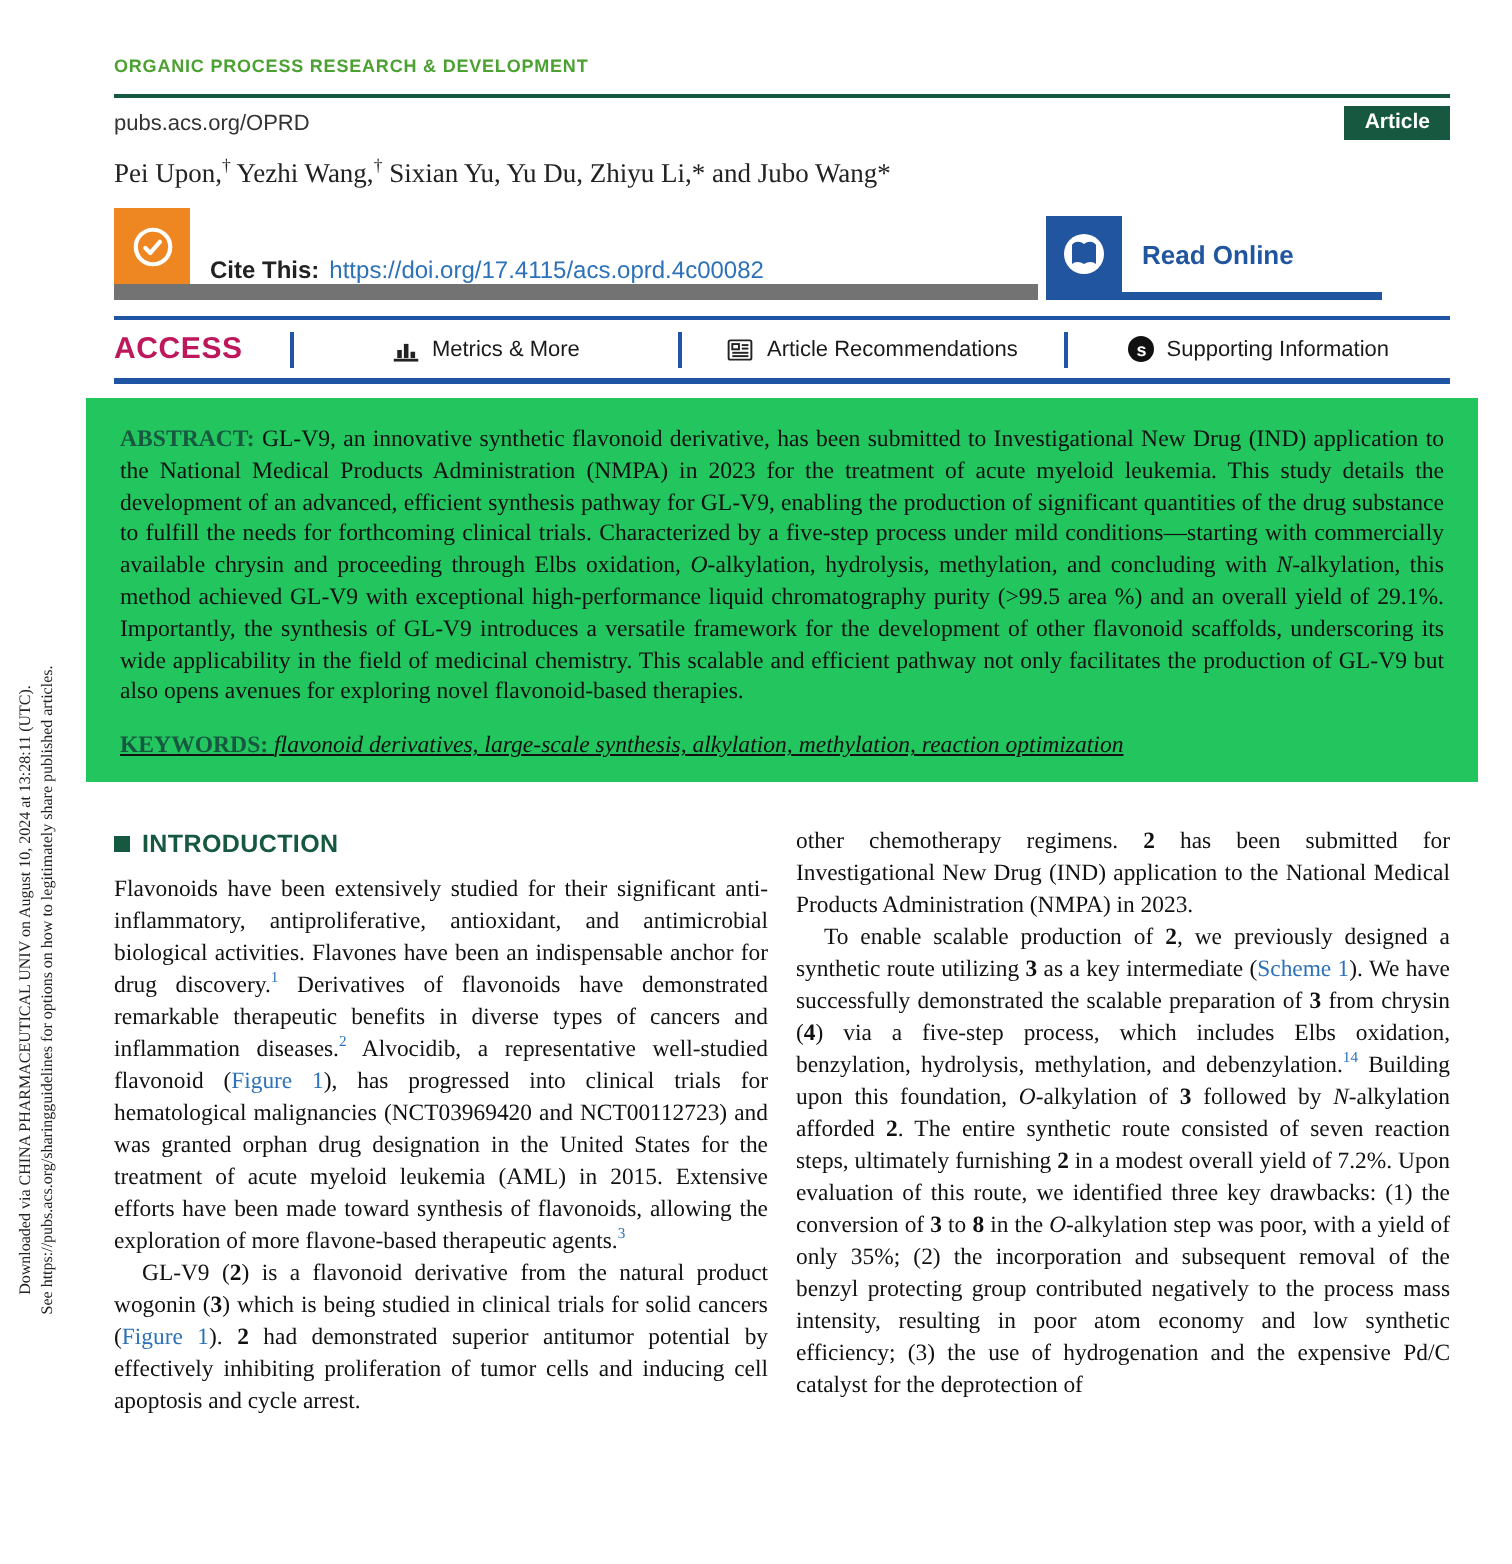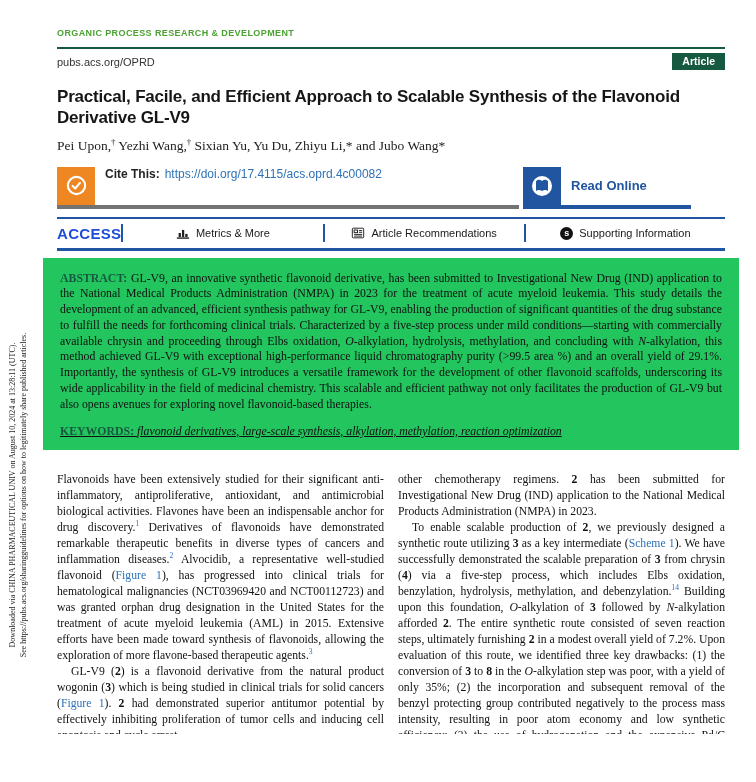--- a/index.html
+++ b/index.html
@@ -18,33 +18,33 @@
   .header-row{display:flex;justify-content:space-between;align-items:center;margin-top:4px;}
   .site{font:11px "Liberation Sans",sans-serif;color:#333;}
   .badge{background:#175940;color:#fff;font:bold 10.5px "Liberation Sans",sans-serif;padding:2px 10px 3px;text-align:right;}
 
   
   h1{margin:16px 0 0;font:bold 17px/1.25 "Liberation Sans",sans-serif;letter-spacing:-.2px;color:#161616;}
   .authors{margin-top:9px;font:13.5px "Liberation Serif",serif;color:#222;}
 
   
   .cite-row{display:flex;margin-top:13px;height:42px;}
-  .cite-box{display:flex;align-items:flex-start;border-bottom:4px solid #737373;width:462px;}
+  .cite-box{display:flex;align-items:flex-end;border-bottom:8px solid #737373;width:462px;}
   .read-box{display:flex;align-items:center;border-bottom:4px solid #21559f;width:168px;margin-left:4px;}
   .icon-box{width:38px;height:38px;flex:none;display:flex;align-items:center;justify-content:center;}
   .icon-box.orange{background:#ee8622;}
   .icon-box.blue{background:#21559f;}
   .cite-label{margin-left:10px;font:bold 12px "Liberation Sans",sans-serif;color:#222;white-space:nowrap;}
   .doi{margin-left:5px;font:12px "Liberation Sans",sans-serif;color:#2d72b8;text-decoration:none;white-space:nowrap;}
   .read-label{margin-left:10px;font:bold 13px "Liberation Sans",sans-serif;color:#21559f;white-space:nowrap;}
 
   
   .access-rule-top{height:2px;background:#1f55a4;margin-top:8px;}
   .access-row{display:flex;align-items:center;height:29px;}
-  .access{font:bold 15px "Liberation Sans",sans-serif;color:#1d4ed8;letter-spacing:.3px;padding-right:0;}
+  .access{font:bold 15px "Liberation Sans",sans-serif;color:#be185d;letter-spacing:.3px;padding-right:24px;}
   .vdiv{width:2px;height:18px;background:#1f55a4;flex:none;}
   .access-item{flex:1;display:flex;align-items:center;justify-content:center;gap:6px;
                font:11px "Liberation Sans",sans-serif;color:#1a1a1a;cursor:pointer;}
   .si-icon{display:inline-flex;align-items:center;justify-content:center;width:13px;height:13px;border-radius:50%;
            background:#111;color:#fff;font:bold 9px "Liberation Sans",sans-serif;}
   .access-rule-bottom{height:3px;background:#1f55a4;}
 
   
   .abstract-box{margin:7px 0 0 -14px;width:696px;background:#22c55e;padding:13px 17px 11px;box-sizing:border-box;}
   .abstract-text{margin:0;font:11.8px/15.8px "Liberation Serif",serif;color:#111;text-align:justify;}
@@ -78,21 +78,20 @@
 
   <div class="content">
 
     <div class="masthead">ORGANIC PROCESS RESEARCH &amp; DEVELOPMENT</div>
     <div class="header-rule"></div>
     <div class="header-row">
       <span class="site">pubs.acs.org/OPRD</span>
       <span class="badge">Article</span>
     </div>
 
-    <h1>Practical, Facile, and Efficient Approach to Scalable Synthesis of the Flavonoid Derivative GL-V9</h1>
     <div class="authors"><span>Pei Upon,</span><span class="seg-sup">†</span><span> Yezhi Wang,</span><span class="seg-sup">†</span><span> Sixian Yu, Yu Du, Zhiyu Li,</span><span>*</span><span> and Jubo Wang</span><span>*</span></div>
 
     <div class="cite-row">
       <div class="cite-box">
         <span class="icon-box orange">
           <svg width="23" height="23" viewBox="0 0 24 24" fill="none" stroke="#fff" stroke-width="2.2" stroke-linecap="round" stroke-linejoin="round">
             <circle cx="12" cy="12" r="9"></circle>
               <path d="M8 12.5l2.6 2.6 5-5.8"></path>
           </svg>
         </span>
@@ -143,20 +142,24 @@
     </div>
     <div class="access-rule-bottom"></div>
 
     <div class="abstract-box">
       <p class="abstract-text"><span class="seg-label">ABSTRACT: </span><span>GL-V9, an innovative synthetic flavonoid derivative, has been submitted to Investigational New Drug (IND) application to the National Medical Products Administration (NMPA) in 2023 for the treatment of acute myeloid leukemia. This study details the development of an advanced, efficient synthesis pathway for GL-V9, enabling the production of significant quantities of the drug substance to fulfill the needs for forthcoming clinical trials. Characterized by a five-step process under mild conditions—starting with commercially available chrysin and proceeding through Elbs oxidation, </span><span class="seg-i">O</span><span>-alkylation, hydrolysis, methylation, and concluding with </span><span class="seg-i">N</span><span>-alkylation, this method achieved GL-V9 with exceptional high-performance liquid chromatography purity (&gt;99.5 area %) and an overall yield of 29.1%. Importantly, the synthesis of GL-V9 introduces a versatile framework for the development of other flavonoid scaffolds, underscoring its wide applicability in the field of medicinal chemistry. This scalable and efficient pathway not only facilitates the production of GL-V9 but also opens avenues for exploring novel flavonoid-based therapies.</span></p>
       <p class="keywords"><span class="seg-label">KEYWORDS: </span><span class="seg-i">flavonoid derivatives, large-scale synthesis, alkylation, methylation, reaction optimization</span></p>
     </div>
 
     <div class="columns">
       <div class="col">
+        <h2 class="section-heading">
+          <span class="sq"></span>
+          <span>INTRODUCTION</span>
+        </h2>
         <div>
             <p class="para"><span>Flavonoids have been extensively studied for their significant anti-inflammatory, antiproliferative, antioxidant, and antimicrobial biological activities. Flavones have been an indispensable anchor for drug discovery.</span><span class="seg-sup seg-link">1</span><span> Derivatives of flavonoids have demonstrated remarkable therapeutic benefits in diverse types of cancers and inflammation diseases.</span><span class="seg-sup seg-link">2</span><span> Alvocidib, a representative well-studied flavonoid (</span><span class="seg-link">Figure 1</span><span>), has progressed into clinical trials for hematological malignancies (NCT03969420 and NCT00112723) and was granted orphan drug designation in the United States for the treatment of acute myeloid leukemia (AML) in 2015. Extensive efforts have been made toward synthesis of flavonoids, allowing the exploration of more flavone-based therapeutic agents.</span><span class="seg-sup seg-link">3</span></p>
             <p class="para indent"><span>GL-V9 (</span><span class="seg-b">2</span><span>) is a flavonoid derivative from the natural product wogonin (</span><span class="seg-b">3</span><span>) which is being studied in clinical trials for solid cancers (</span><span class="seg-link">Figure 1</span><span>). </span><span class="seg-b">2</span><span> had demonstrated superior antitumor potential by effectively inhibiting proliferation of tumor cells and inducing cell apoptosis and cycle arrest.</span></p>
           </div>
       </div>
       <div class="col">
         <div>
             <p class="para"><span>other chemotherapy regimens. </span><span class="seg-b">2</span><span> has been submitted for Investigational New Drug (IND) application to the National Medical Products Administration (NMPA) in 2023.</span></p>
             <p class="para indent"><span>To enable scalable production of </span><span class="seg-b">2</span><span>, we previously designed a synthetic route utilizing </span><span class="seg-b">3</span><span> as a key intermediate (</span><span class="seg-link">Scheme 1</span><span>). We have successfully demonstrated the scalable preparation of </span><span class="seg-b">3</span><span> from chrysin (</span><span class="seg-b">4</span><span>) via a five-step process, which includes Elbs oxidation, benzylation, hydrolysis, methylation, and debenzylation.</span><span class="seg-sup seg-link">14</span><span> Building upon this foundation, </span><span class="seg-i">O</span><span>-alkylation of </span><span class="seg-b">3</span><span> followed by </span><span class="seg-i">N</span><span>-alkylation afforded </span><span class="seg-b">2</span><span>. The entire synthetic route consisted of seven reaction steps, ultimately furnishing </span><span class="seg-b">2</span><span> in a modest overall yield of 7.2%. Upon evaluation of this route, we identified three key drawbacks: (1) the conversion of </span><span class="seg-b">3</span><span> to </span><span class="seg-b">8</span><span> in the </span><span class="seg-i">O</span><span>-alkylation step was poor, with a yield of only 35%; (2) the incorporation and subsequent removal of the benzyl protecting group contributed negatively to the process mass intensity, resulting in poor atom economy and low synthetic efficiency; (3) the use of hydrogenation and the expensive Pd/C catalyst for the deprotection of </span></p>
           </div>

